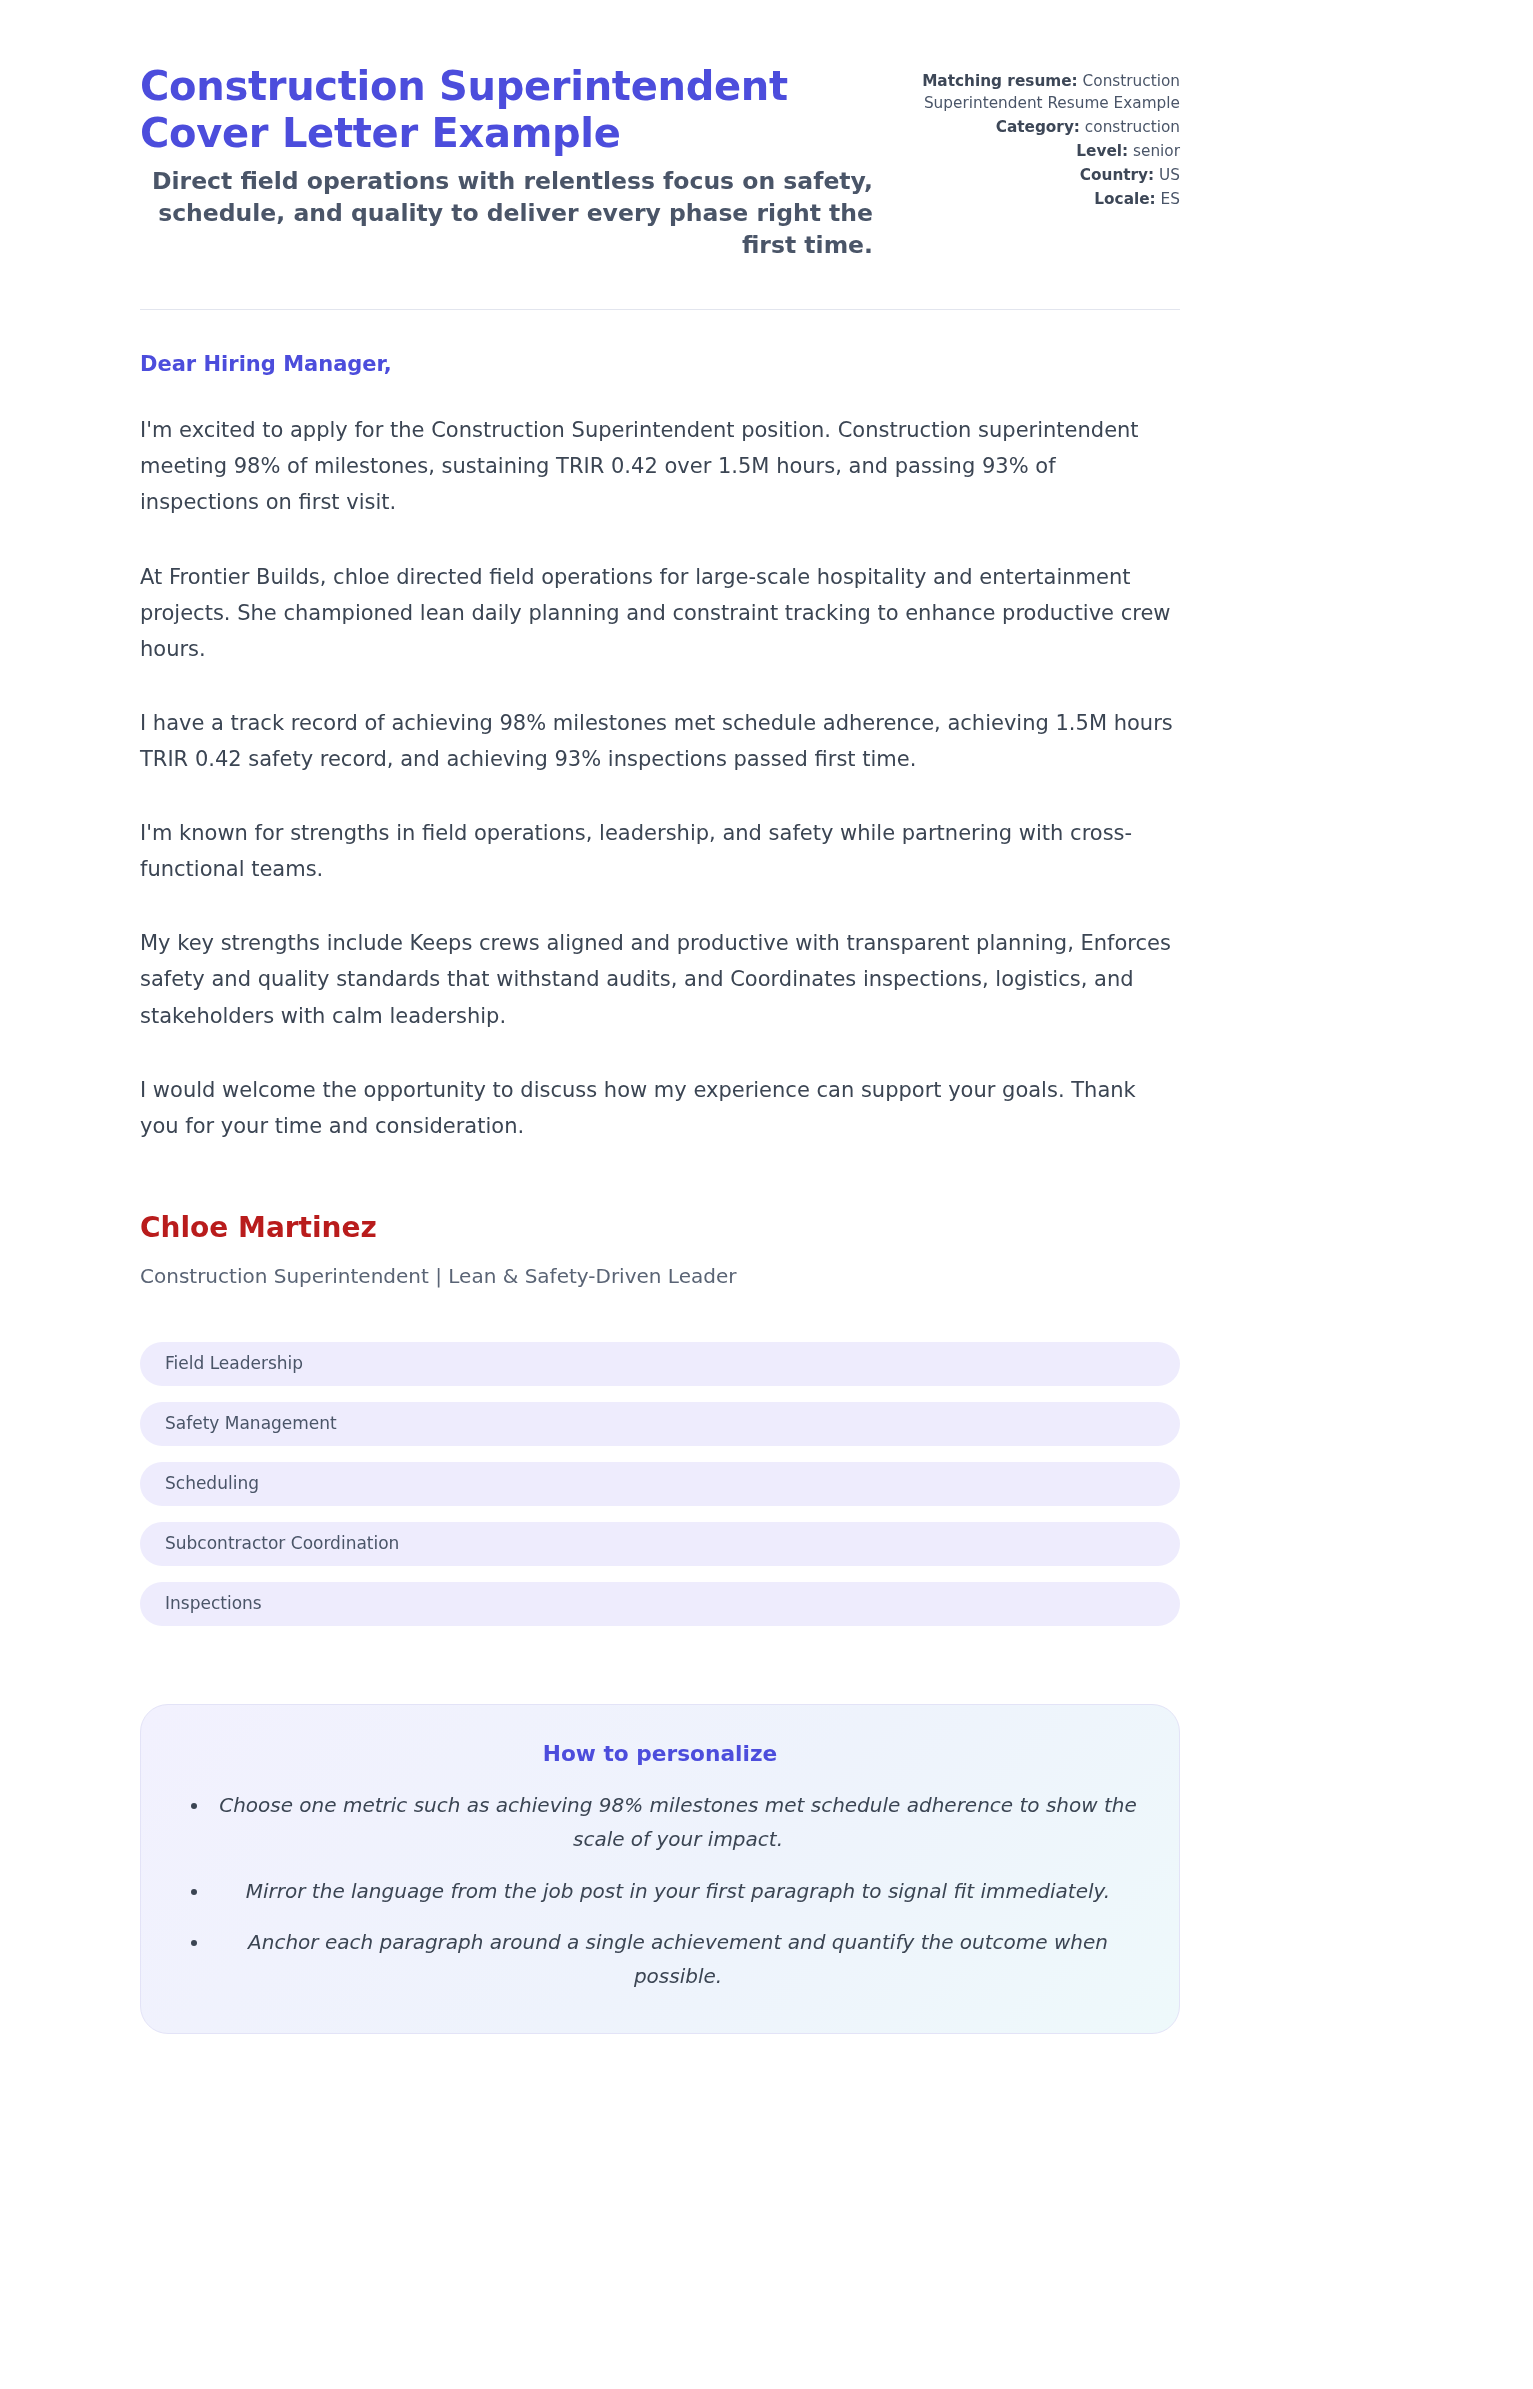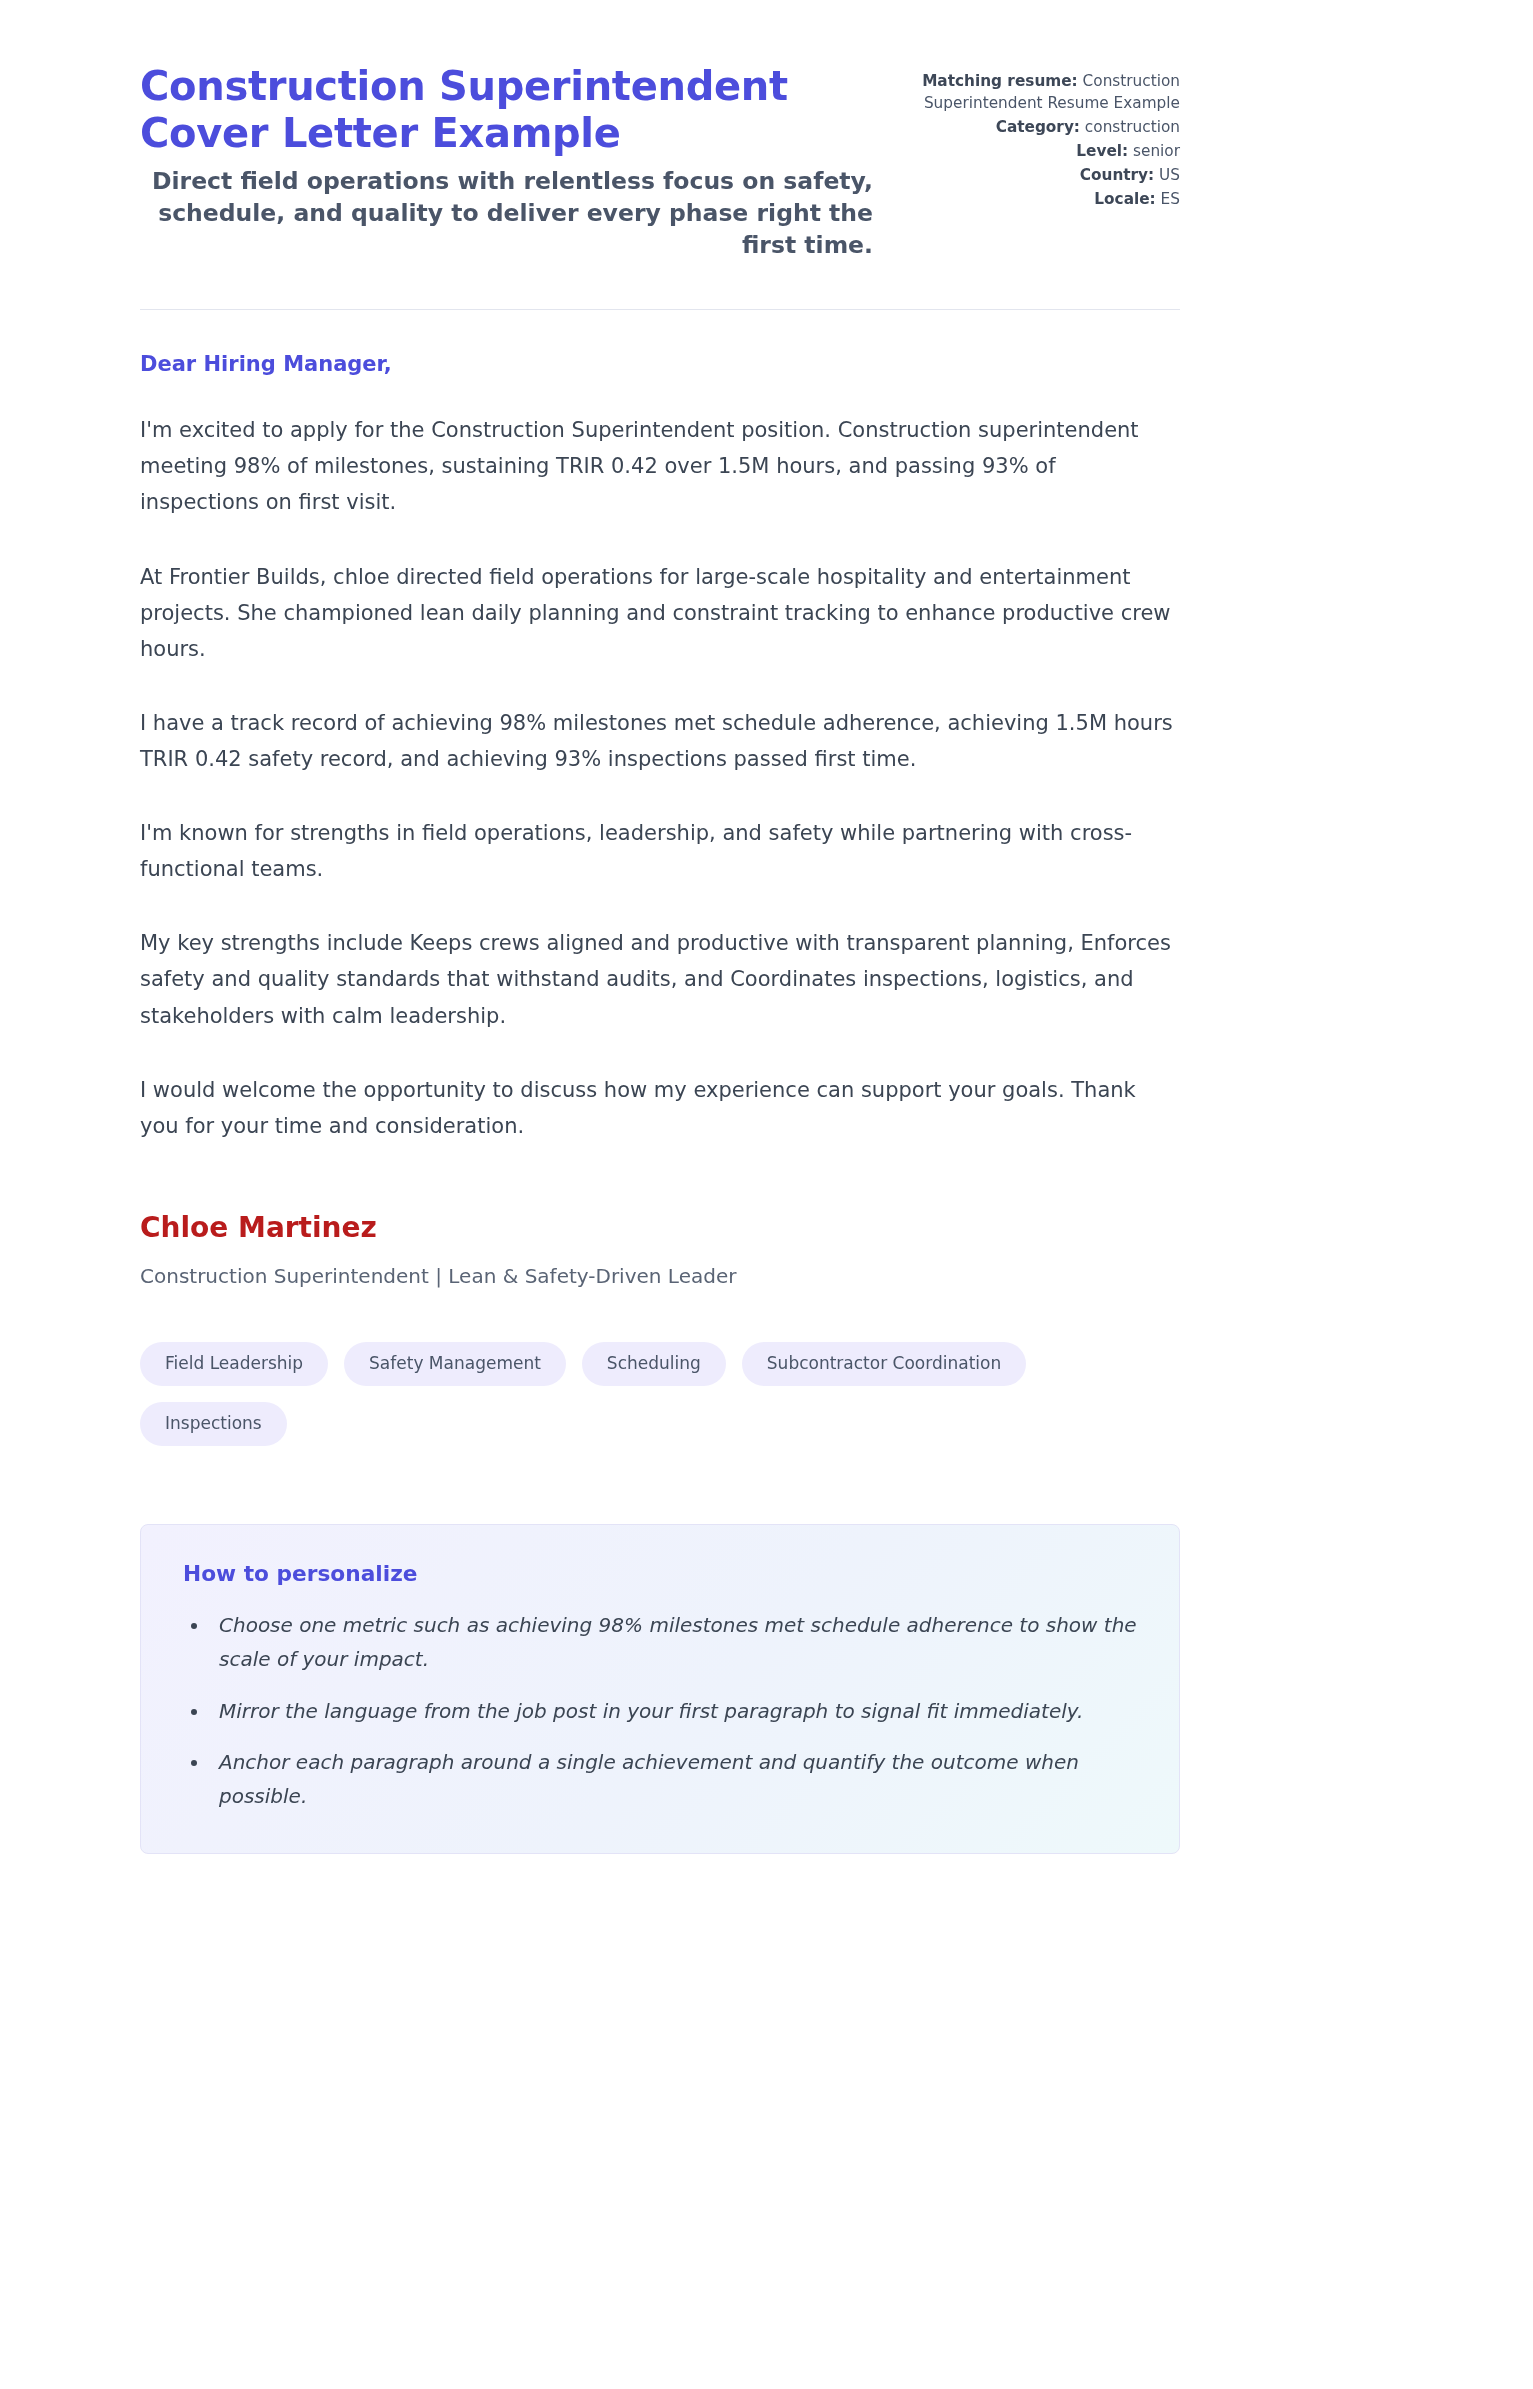--- a/index.html
+++ b/index.html
@@ -88,37 +88,39 @@
     font-size: 20px;
     color: #5a6475;
     margin: 0;
   }
   
   .tags {
     display: flex;
     flex-wrap: wrap;
     gap: 16px;
     margin-top: 54px;
+    flex-direction: column;
   }
   .tag {
     background: #eeecfd;
     color: #4a5568;
     border-radius: 901px;
     padding: 13.5px 25px;
     font-size: 17px;
     line-height: 1;
     white-space: nowrap;
   }
   
   .callout {
     margin-top: 78px;
     background: linear-gradient(135deg, #f2f1fe 0%, #eef3fc 55%, #eef9fb 100%);
     border: 0.9px solid #e3e3f7;
-    border-radius: 8px;
+    border-radius: 28px;
     padding: 36px 42px 40px 42px;
+    text-align: center;
   }
   .callout-title {
     font-size: 21.7px;
     font-weight: 700;
     color: #4c4ddc;
     margin: 0 0 23.5px 0;
   }
   .callout-list {
     margin: 0;
     padding-left: 27px;

